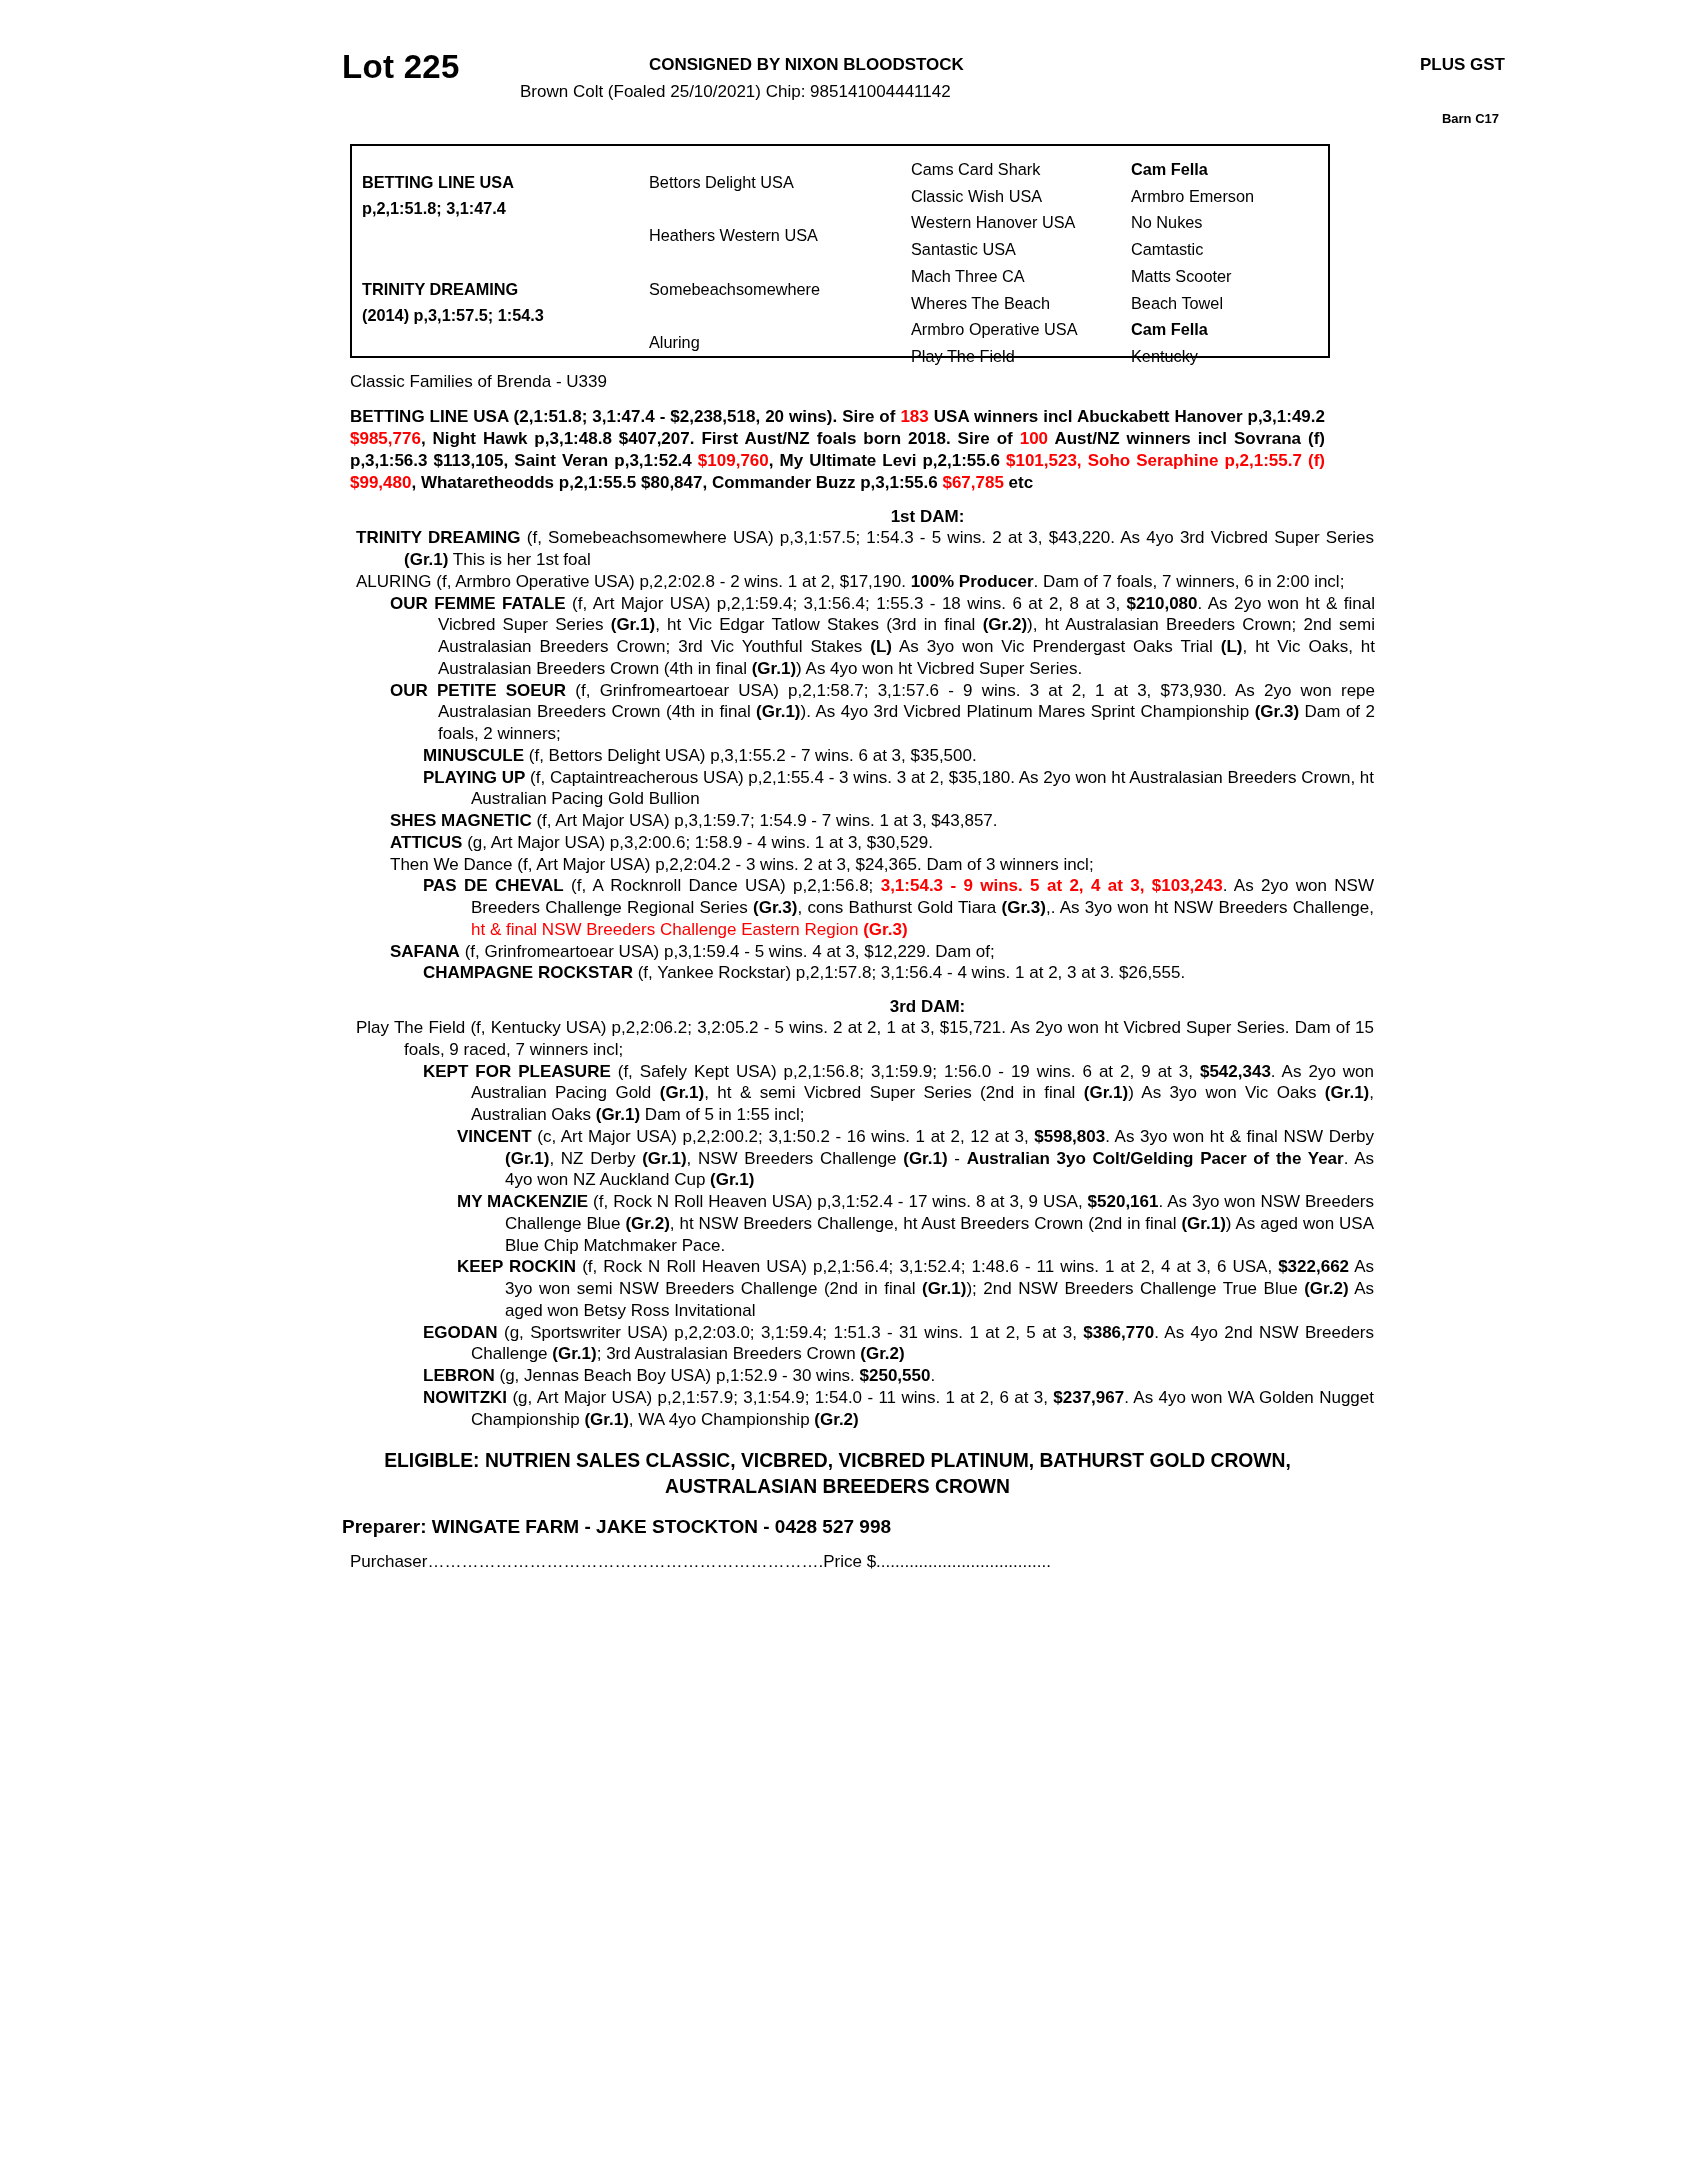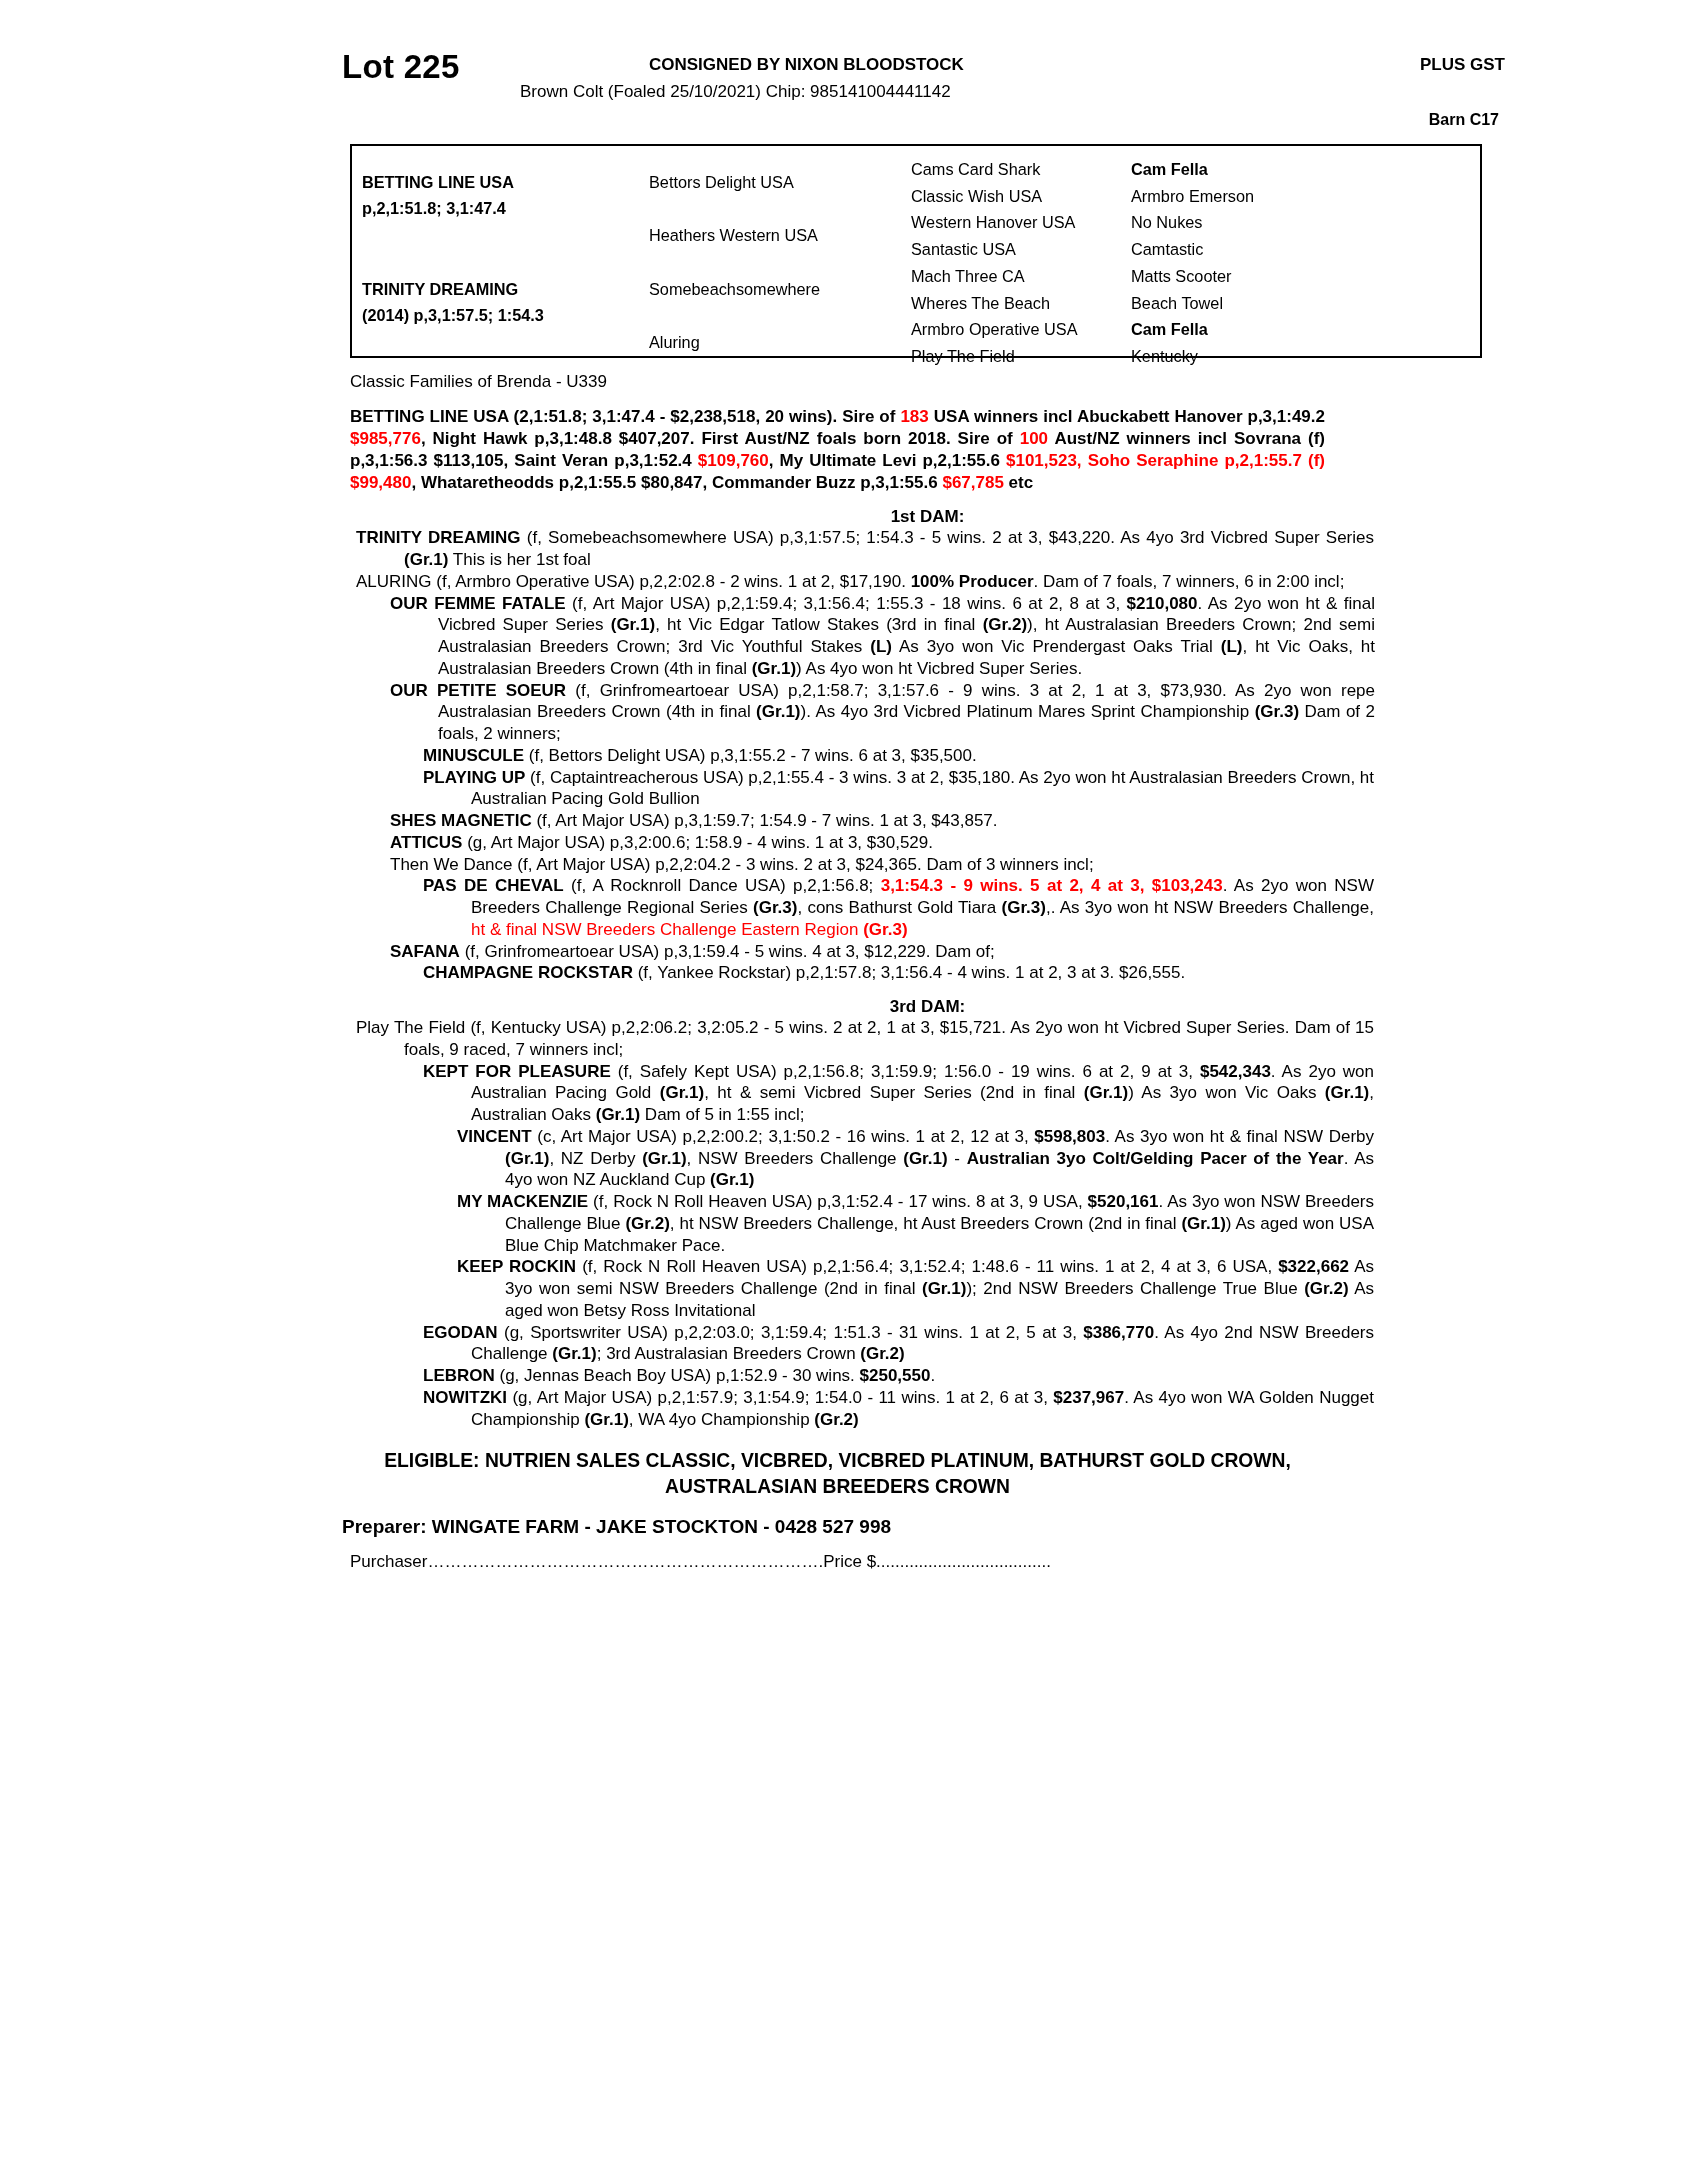--- a/index.html
+++ b/index.html
@@ -52,27 +52,27 @@
   .colt-line {
     position: absolute;
     left: 178px;
     top: 42px;
     font-size: 17px;
   }
   .barn {
     position: absolute;
     right: 6px;
     top: 71px;
-    font-size: 16px;
+    font-size: 13px;
     font-weight: bold;
   }
   
   .ped-table {
     border: 2px solid #000;
-    width: 1132px;
+    width: 980px;
     margin-left: 8px;
     box-sizing: border-box;
     position: relative;
     height: 214px;
     font-size: 16.3px;
   }
   .ped-col {
     position: absolute;
     top: 0;
     height: 100%;

